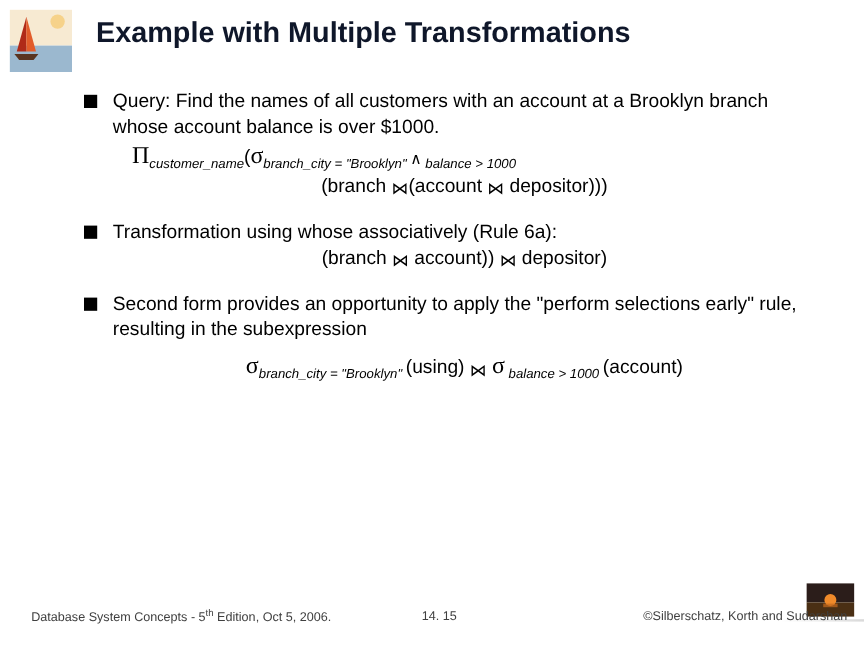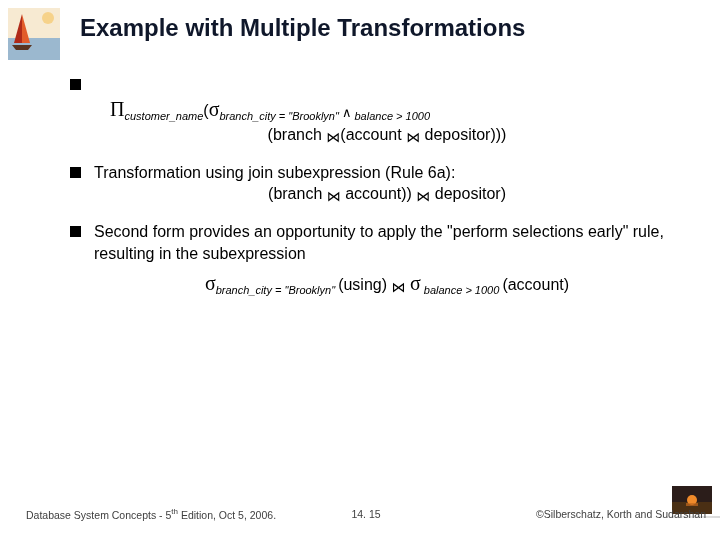--- a/index.html
+++ b/index.html
@@ -123,31 +123,31 @@
     <circle cx="20" cy="14" r="5" fill="#f08a2a"></circle>
     <rect x="14" y="17" width="12" height="3" fill="#c46a1e" opacity="0.7"></rect>
   </svg>
   <div class="stripe"></div>
 
   <div class="title">Example with Multiple Transformations</div>
 
   <div class="body">
 
     <div class="item">
-      <br>
+      <span>Query:  Find the names of all customers with an account at a Brooklyn branch whose account balance is over $1000.</span><br>
       <span class="sub">
         <span class="pi">Π</span><span class="subsc">customer_name</span>(<span class="sig">σ</span><span class="subsc">branch_city</span><span class="subsc"> = "Brooklyn" </span><span class="and">∧</span><span class="subsc"> balance &gt; 1000</span>
       </span>
       <span class="sub2">
         <span>(branch </span><span class="nj">⋈</span><span>(account </span><span class="nj">⋈</span><span> depositor</span><span>)))</span>
       </span>
     </div>
 
     <div class="item">
-      <span>Transformation using join subexpression (Rule 6a):</span><br>
+      <span>Transformation using whose associatively (Rule 6a):</span><br>
       <span class="sub2">
         <span>(branch </span><span class="nj">⋈</span> <span>account</span><span>)) </span><span class="nj">⋈</span><span> depositor</span><span>)</span>
       </span>
     </div>
 
     <div class="item">
       <span>Second form provides an opportunity to apply the "perform selections early" rule, resulting in the subexpression</span><br>
       <span class="sub2" style="margin-top:6px;">
         <span class="sig">σ</span><span class="subsc">branch_city</span><span class="subsc"> = "Brooklyn" </span><span>(using) </span><span class="nj">⋈</span> <span class="sig">σ</span><span class="subsc"> balance &gt; 1000 </span><span>(account)</span>
       </span>

